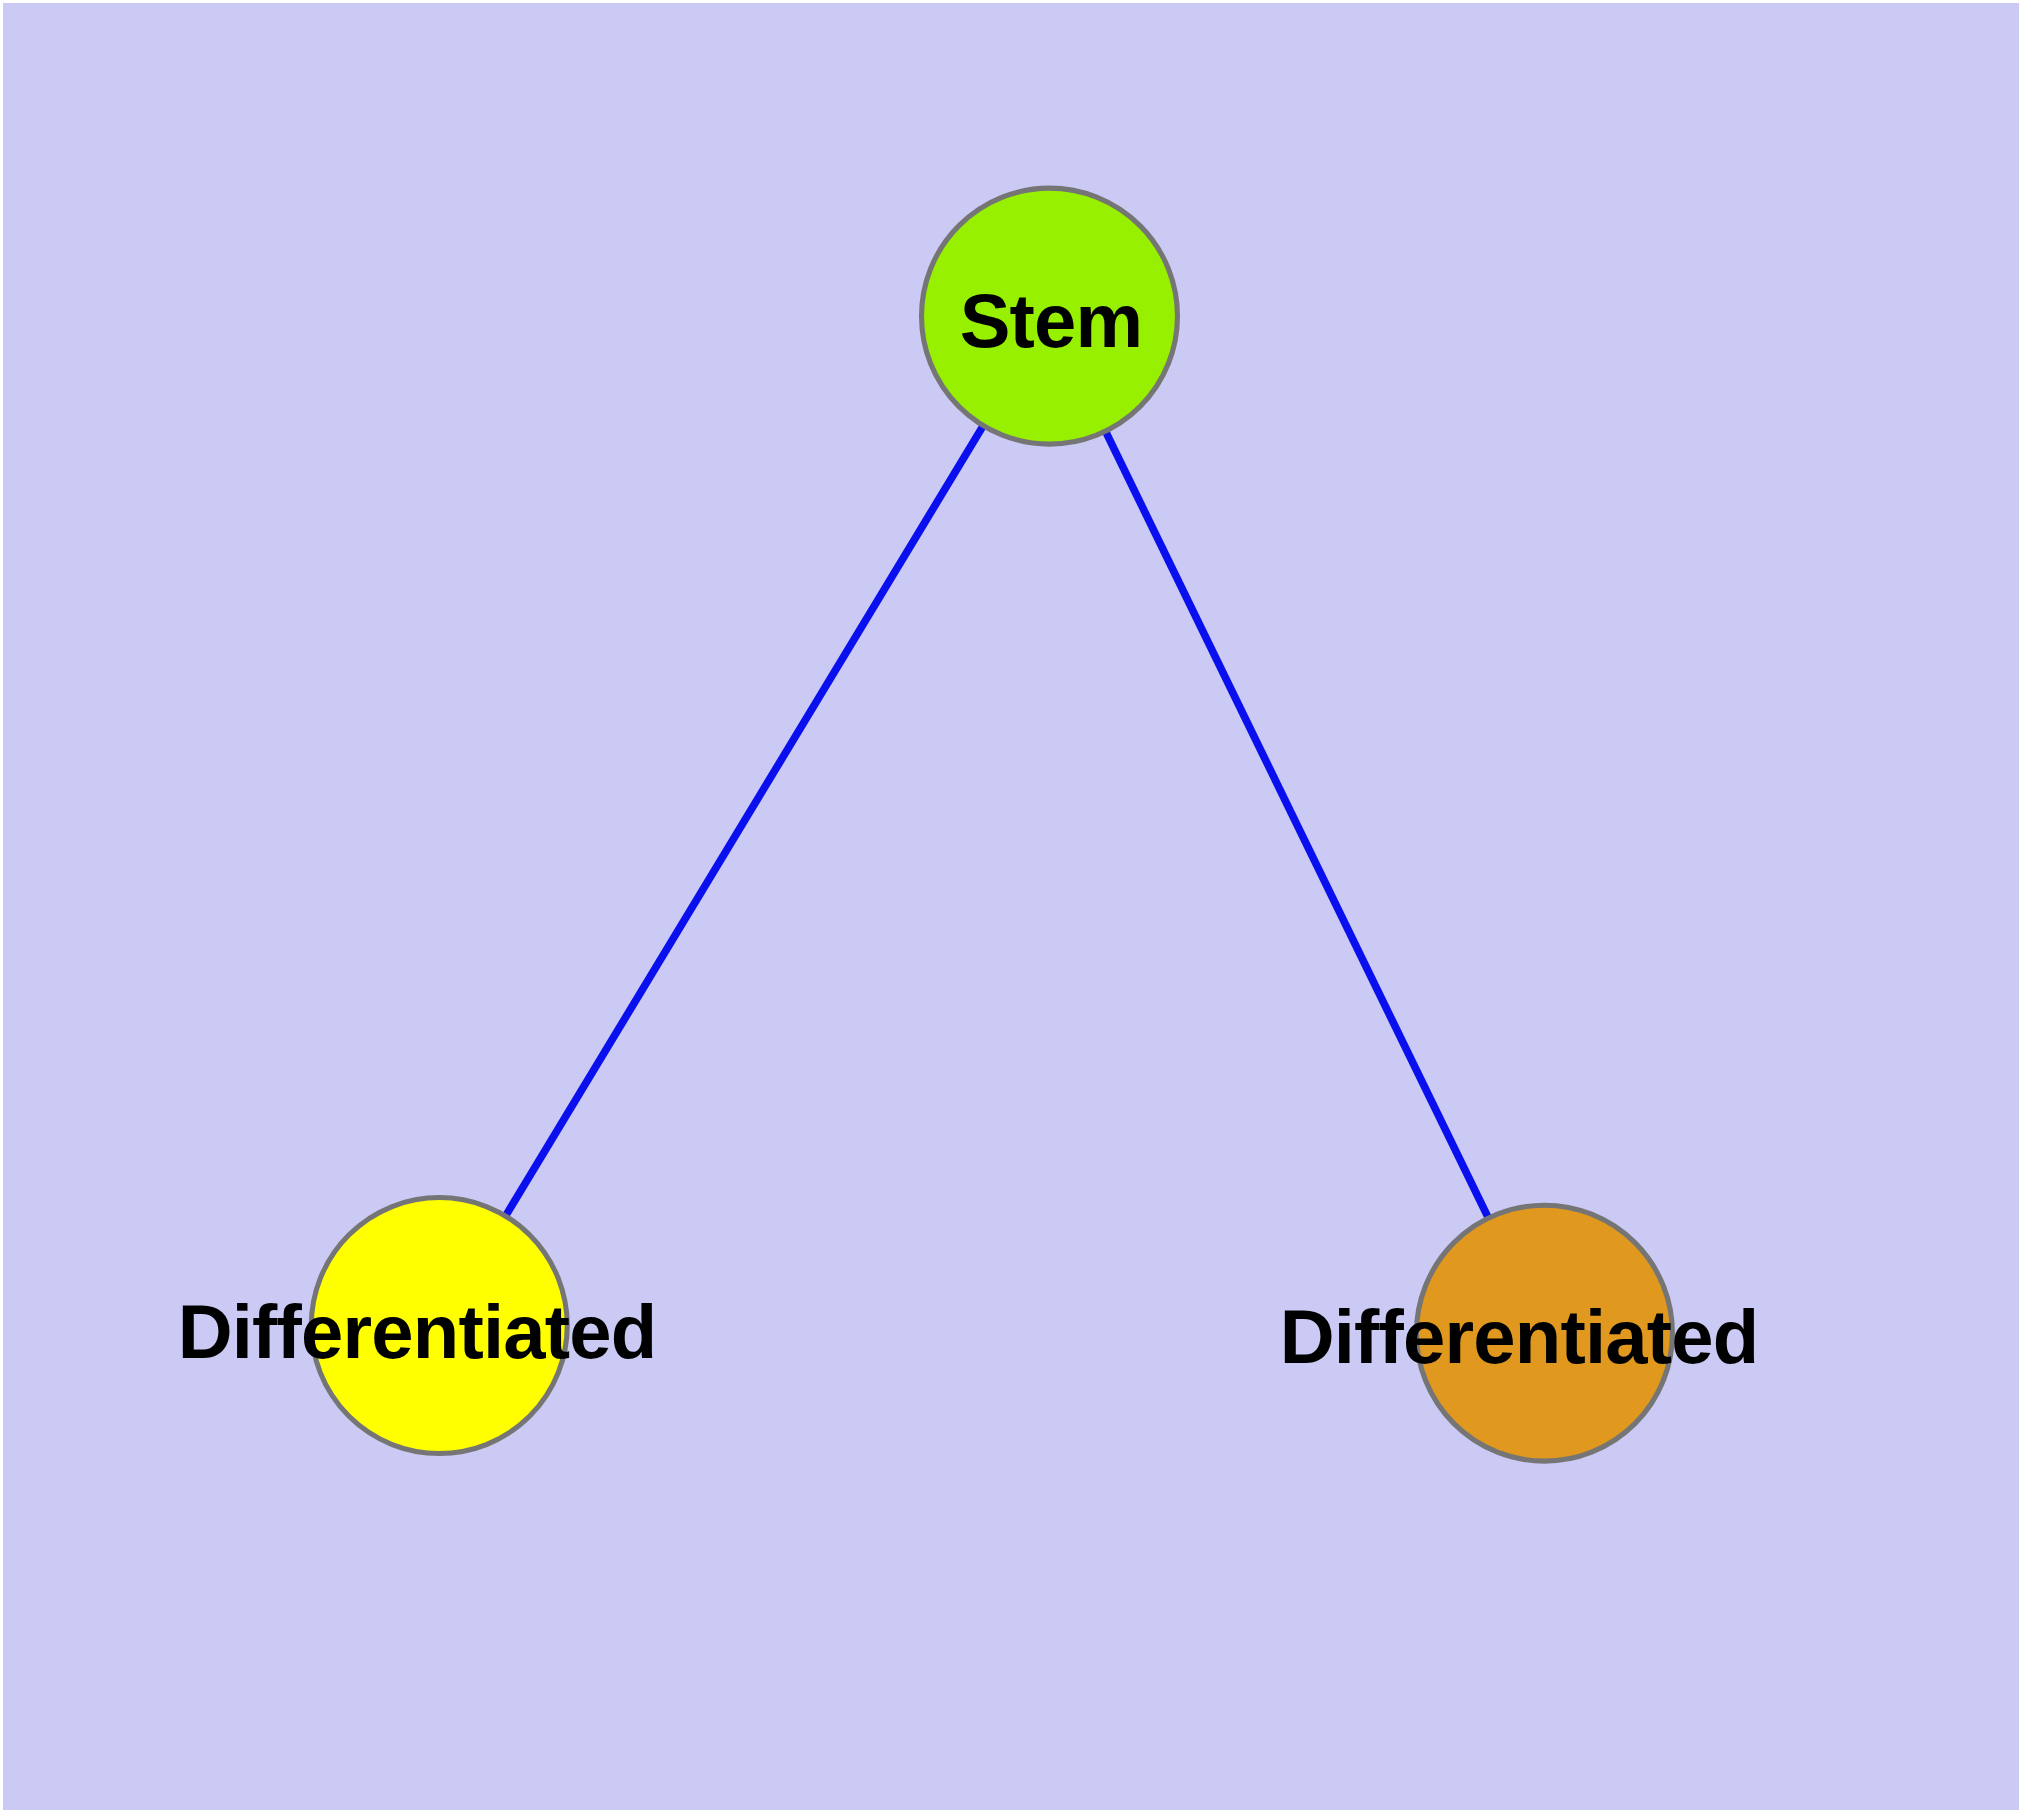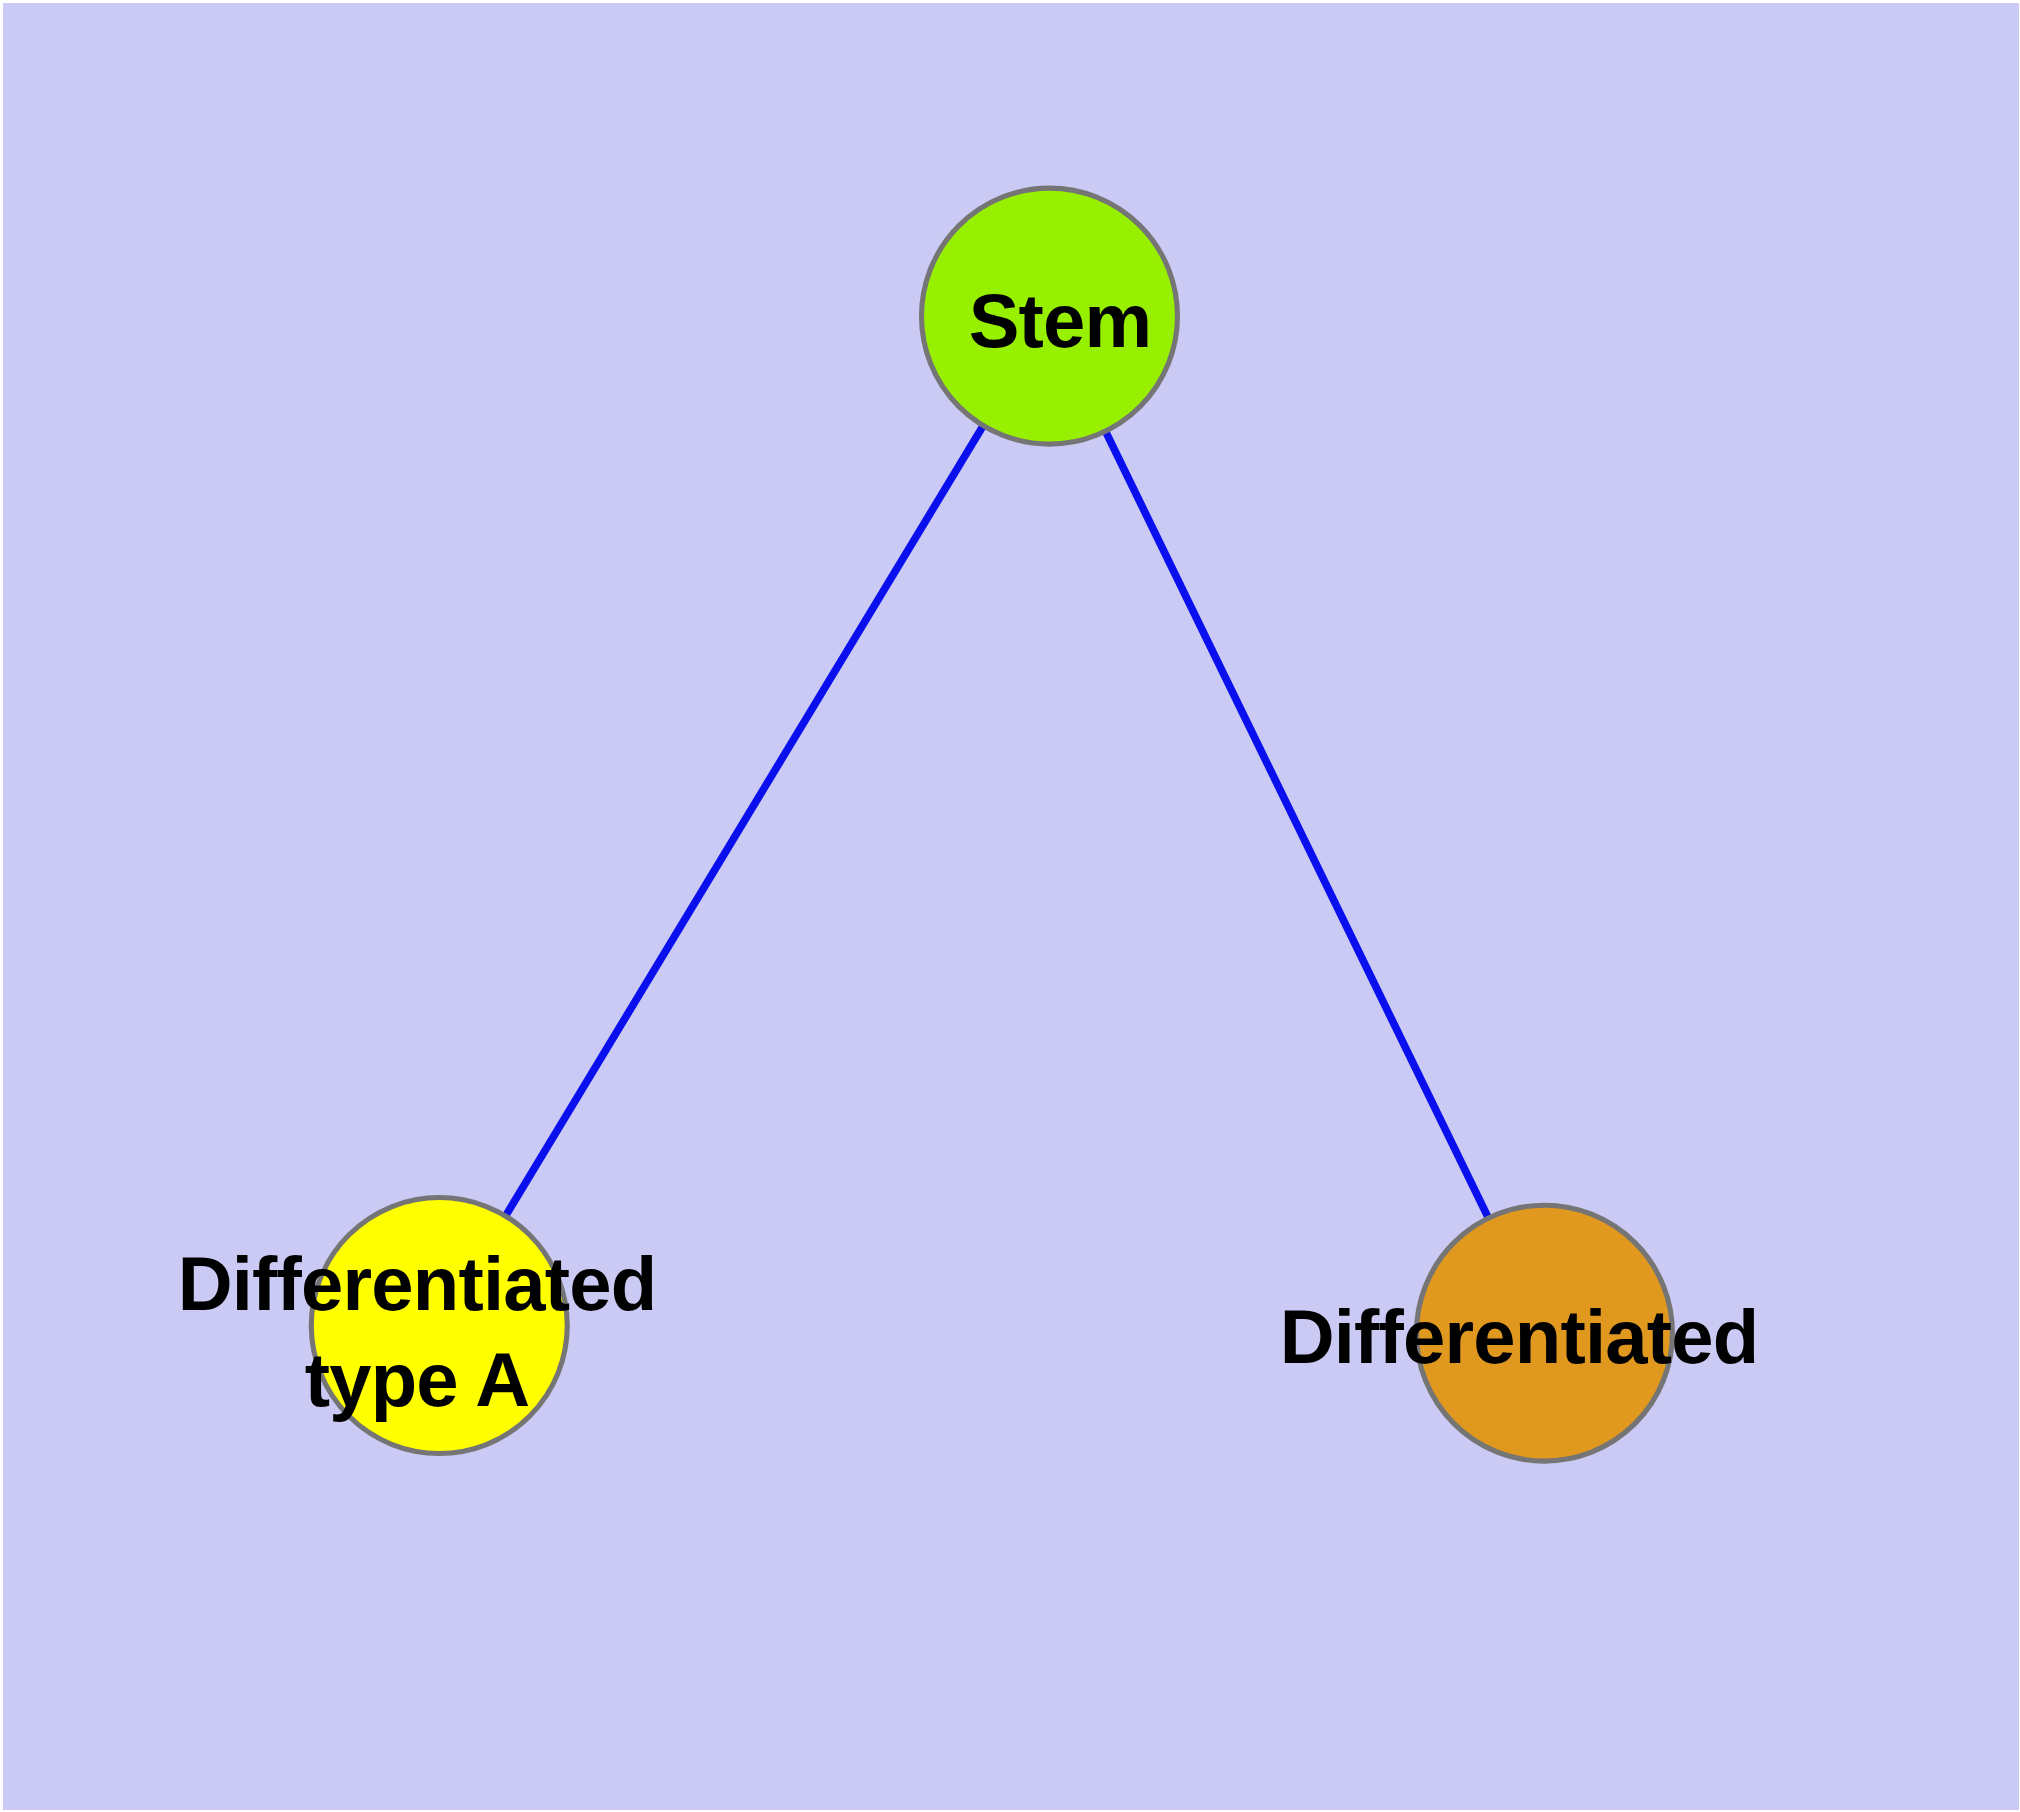--- a/index.html
+++ b/index.html
@@ -40,21 +40,21 @@
     transform: translate(-50%, -50%);
     color: #000000;
     font-weight: bold;
     font-size: 76px;
     line-height: 96px;
     text-align: center;
     white-space: nowrap;
     letter-spacing: -0.8px;
   }
   .label-line { display: block; }
-  #label-stem  { left: 1051px; top: 321px; margin-left: 9px;  }
+  #label-stem  { left: 1051px; top: 321px;  }
   #label-typea { left: 417px;  top: 1332px; }
   #label-typeb { left: 1519px; top: 1337px; }
 </style>
 </head>
 <body>
 
 <div class="page">
   <div class="canvas"></div>
 
   <svg class="graph" viewBox="0 0 2384 2138" xmlns="http://www.w3.org/2000/svg">
@@ -66,20 +66,19 @@
     <circle class="node-circle" cx="518" cy="1564" r="151" fill="#ffff00"></circle>
     <circle class="node-circle" cx="1822" cy="1573" r="151" fill="#e0981f"></circle>
   </svg>
 
   <div class="node-label" id="label-stem">
     <span class="label-line">Stem</span>
   </div>
 
   <div class="node-label" id="label-typea">
     <span class="label-line">Differentiated</span>
-    <span class="label-line">type A</span>
   </div>
 
   <div class="node-label" id="label-typeb">
     <span class="label-line">Differentiated</span>
   </div>
 </div>
 
 
 </body></html>

